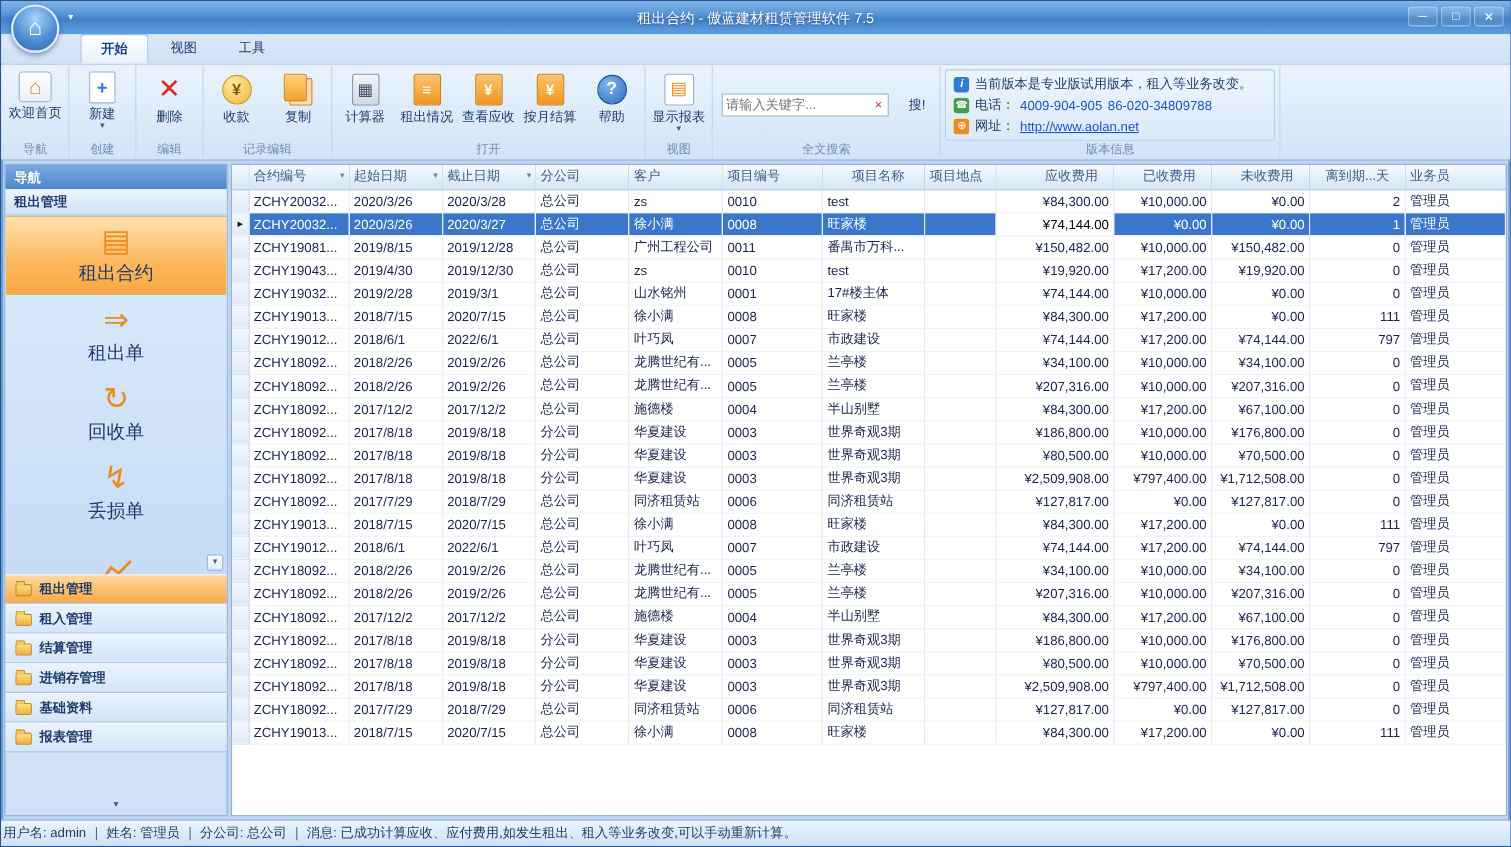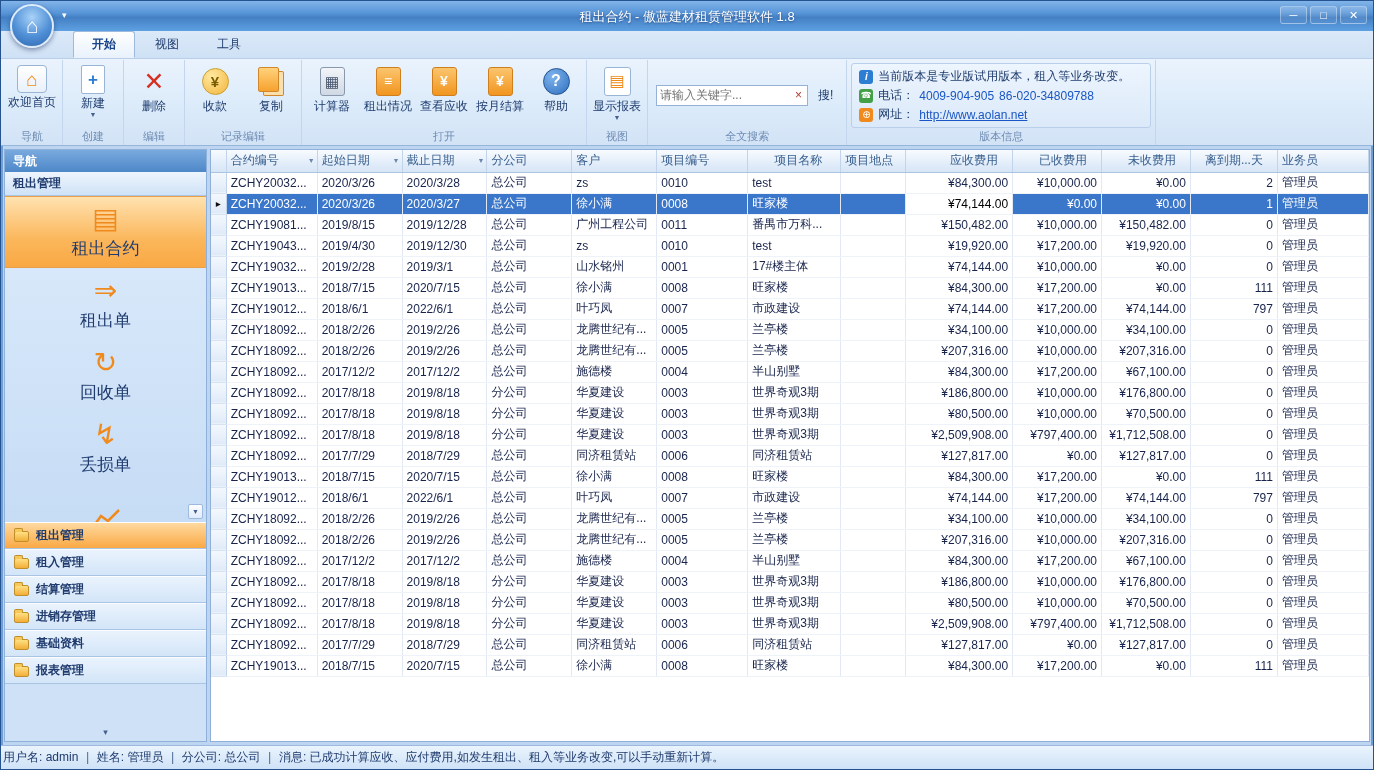--- a/index.html
+++ b/index.html
@@ -9,21 +9,21 @@
 
 
 .titlebar{flex:0 0 30px;background:linear-gradient(180deg,#82b4e8 0%,#5795d8 40%,#447fc4 55%,#5da1e2 100%);position:relative;}
 .title{position:absolute;top:7px;left:0;right:0;text-align:center;color:#fff;font-size:13px;text-shadow:0 1px 2px rgba(10,30,80,.5);}
 .win-controls{position:absolute;top:5px;right:6px;display:flex;gap:3px;z-index:20;}
 .win-btn{width:27px;height:18px;display:flex;align-items:center;justify-content:center;color:#fff;font-size:11px;border-radius:3px;border:1px solid rgba(255,255,255,.35);background:linear-gradient(rgba(255,255,255,.2),rgba(255,255,255,.03));}
 .orb{position:absolute;left:9px;top:3px;width:44px;height:44px;border-radius:50%;z-index:30;display:flex;align-items:center;justify-content:center;font-size:21px;color:#fff;background:radial-gradient(circle at 50% 28%,#a8d2f8,#4f8fd6 55%,#2f66ad);border:2px solid #ddebfa;box-shadow:0 2px 5px rgba(10,30,80,.45);}
 .qat{position:absolute;left:61px;top:9px;color:#fff;font-size:9px;z-index:30;}
 
 
-.tabs{flex:0 0 27px;background:linear-gradient(#dbe9f9,#cfe1f5);display:flex;align-items:center;padding-left:72px;gap:2px;border-bottom:1px solid #b9cfe9;}
+.tabs{flex:0 0 27px;background:linear-gradient(#dbe9f9,#cfe1f5);display:flex;align-items:flex-start;padding-left:72px;gap:2px;border-bottom:1px solid #b9cfe9;}
 .tab{padding:4px 18px;color:#1f3b6e;border-radius:3px 3px 0 0;}
 .tab.active{background:linear-gradient(#fefefe,#e9f2fc);border:1px solid #9db9dd;border-bottom:1px solid #e9f2fc;font-weight:bold;color:#15428b;}
 
 
 .ribbon{flex:0 0 87px;background:linear-gradient(#eaf3fd,#dcebfa 55%,#d2e3f6);border-bottom:1px solid #96b5da;display:flex;align-items:stretch;padding:1px 0 0 1px;}
 .rgroup{display:flex;flex-direction:column;border-right:1px solid #c4d6ee;padding:1px 2px 0;}
 .rg-content{flex:1;display:flex;align-items:stretch;}
 .rg-label{flex:0 0 16px;text-align:center;font-size:11px;color:#6f8cb4;line-height:14px;}
 .rbtn{width:56px;display:flex;flex-direction:column;align-items:center;padding-top:4px;border-radius:3px;}
 .ric{height:32px;display:flex;align-items:center;justify-content:center;margin-bottom:3px;line-height:1;}
@@ -31,21 +31,21 @@
 .drop{font-size:7px;color:#44608c;margin-top:1px;}
 .ic-welcome{width:30px;height:28px;background:linear-gradient(#ffffff,#e8f0fa);border:1px solid #9ab4d6;border-radius:4px;color:#ef8b1c;font-size:19px;display:flex;align-items:center;justify-content:center;}
 .ic-new{width:24px;height:29px;background:#fff;border:1px solid #9ab4d6;border-radius:2px;color:#2d7dd2;font-weight:bold;font-size:17px;display:flex;align-items:center;justify-content:center;}
 .ic-del{color:#d62f23;font-weight:bold;font-size:25px;}
 .ic-coin{width:27px;height:27px;border-radius:50%;background:radial-gradient(circle at 35% 30%,#ffe9a0,#f3b53c);border:1px solid #c99f2e;color:#7c5c00;font-weight:bold;font-size:15px;display:flex;align-items:center;justify-content:center;}
 .ic-copy{width:21px;height:25px;background:linear-gradient(#ffd27c,#f6a22e);border:1px solid #d2882a;border-radius:2px;box-shadow:5px 4px 0 -1px #fbe0ae,5px 4px 0 0 #d2882a;margin:0 5px 4px 0;}
 .ic-calc{width:25px;height:29px;background:linear-gradient(#f2f5f9,#cfd8e4);border:1px solid #8a98ab;border-radius:3px;color:#45536b;font-size:15px;display:flex;align-items:center;justify-content:center;}
 .ic-odoc{width:25px;height:29px;background:linear-gradient(#fbc56e,#f1951f);border:1px solid #d07f1d;border-radius:3px;color:#fff;font-weight:bold;font-size:14px;display:flex;align-items:center;justify-content:center;}
 .ic-help{width:27px;height:27px;border-radius:50%;background:radial-gradient(circle at 35% 30%,#7fb4ec,#2e6fc0);border:1px solid #205090;color:#fff;font-weight:bold;font-size:16px;display:flex;align-items:center;justify-content:center;}
 .ic-report{width:27px;height:29px;background:#fff;border:1px solid #9ab4d6;border-radius:3px;color:#ef8b1c;font-size:16px;display:flex;align-items:center;justify-content:center;}
-.sgroup .rg-content{flex-direction:row;align-items:center;gap:5px;padding:0 6px;}
+.sgroup .rg-content{flex-direction:row;align-items:center;gap:13px;padding:0 6px;}
 .searchbox{display:flex;align-items:center;width:152px;height:21px;background:#fff;border:1px solid #96b1d4;padding:0 3px;}
 .searchbox input{flex:1;min-width:0;border:none;outline:none;font-size:12px;color:#333;font-family:inherit;background:transparent;}
 .clear{color:#b03a2e;font-size:12px;padding:0 2px;}
 .sbtn{font-size:12px;color:#1e3c6e;padding:2px 5px;white-space:nowrap;}
 .vgroup .rg-content{flex-direction:column;justify-content:center;gap:2px;width:300px;padding:2px 7px;background:linear-gradient(#edf5fe,#dbe9f9);border:1px solid #bad0ea;border-radius:3px;margin:2px 2px 1px;}
 .vrow{display:flex;align-items:center;gap:5px;white-space:nowrap;font-size:12px;color:#1e3c6e;}
 .vic{flex:0 0 14px;height:14px;border-radius:3px;color:#fff;font-size:10px;display:flex;align-items:center;justify-content:center;line-height:1;}
 .vic-info{background:#2d7dd2;font-style:italic;font-weight:bold;}
 .vic-phone{background:#43a047;font-size:9px;}
 .vic-globe{background:#f08a1d;}
@@ -87,21 +87,21 @@
 
 
 .statusbar{flex:0 0 24px;background:linear-gradient(#eaf4fd,#cfe2f7);border-top:1px solid #9db9dd;display:flex;align-items:center;padding:0 2px;color:#1f3b6e;white-space:nowrap;overflow:hidden;}
 </style>
 </head>
 <body>
 
 <div class="window">
 
   <div class="titlebar">
-    <div class="title">租出合约 - 傲蓝建材租赁管理软件 1.8</div>
+    <div class="title">租出合约 - 傲蓝建材租赁管理软件 7.5</div>
     <div class="win-controls">
       <span class="win-btn">─</span>
       <span class="win-btn">□</span>
       <span class="win-btn">✕</span>
     </div>
   </div>
   <div class="orb">
       <span>⌂</span>
     </div>
   <span class="qat">▾</span>

